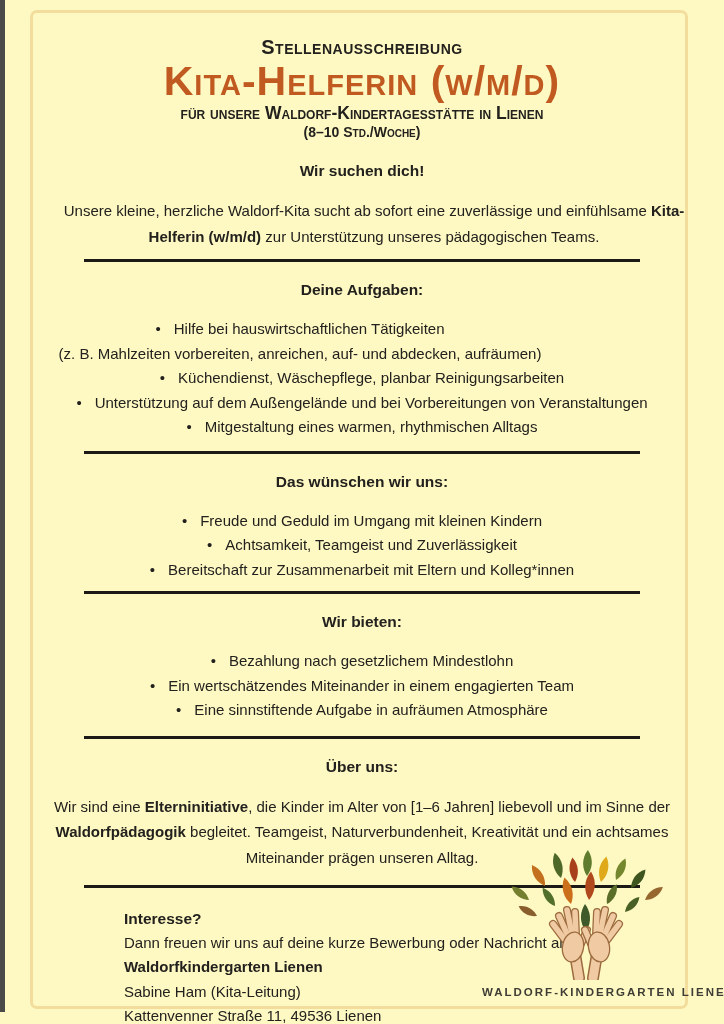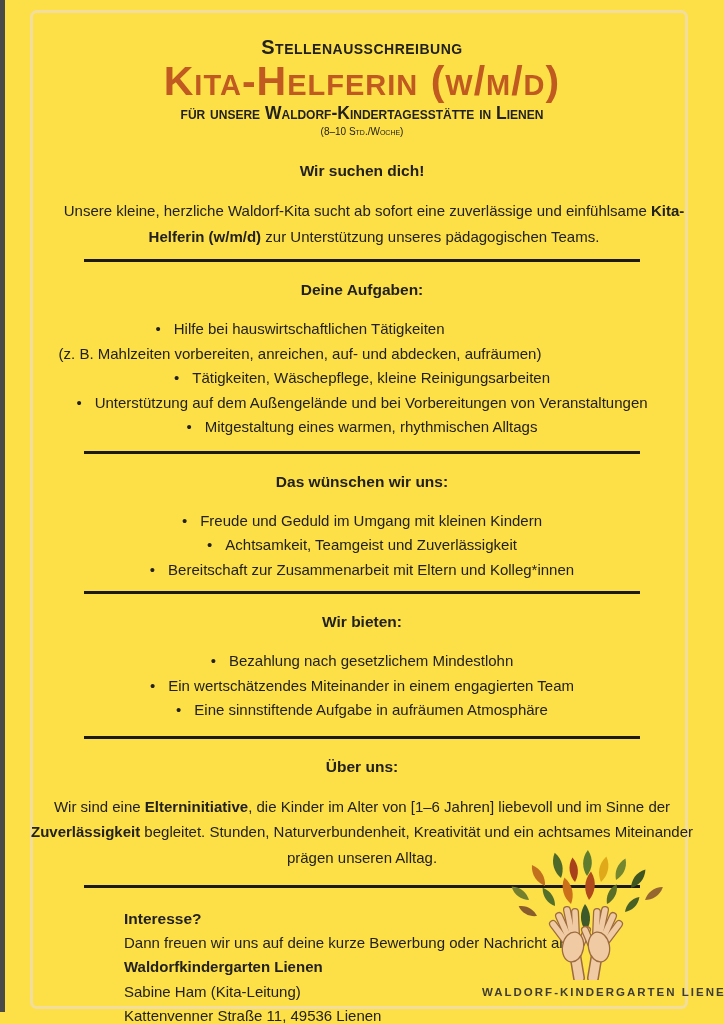--- a/index.html
+++ b/index.html
@@ -1,19 +1,19 @@
 <!DOCTYPE html>
 <html lang="de"><head>
 <meta charset="utf-8">
 <style>
   html,body{margin:0;padding:0;}
   .page{
     position:relative;
     width:724px;height:1024px;
-    background:#fde047;
+    background:#fef9c3;
     font-family:"Liberation Sans",sans-serif;
     color:#23211e;
     overflow:hidden;
   }
   .edge-strip{
     position:absolute;left:0;top:0;width:5px;height:1012px;
     background:#4a4a48;
   }
   .frame{
     position:absolute;left:30px;top:10px;width:652px;height:993px;
@@ -33,22 +33,22 @@
   .title{
     font-variant:small-caps;font-weight:bold;
     font-size:41px;line-height:43px;letter-spacing:1px;
     color:#c05a20;
   }
   .sub1{
     font-variant:small-caps;font-weight:bold;
     font-size:17.5px;line-height:20px;
   }
   .sub2{
-    font-variant:small-caps;font-weight:normal;
-    font-size:10px;line-height:18px;
+    font-variant:small-caps;font-weight:bold;
+    font-size:14px;line-height:18px;
   }
   .sec-h{
     font-size:15.5px;line-height:21px;font-weight:bold;
     margin:17px;
   }
   .intro-h{margin-top:19px;}
   .para{
     font-size:15px;line-height:26px;
     margin:1px 28px 0 28px;
     padding-left:24px;
@@ -113,21 +113,21 @@
     <div class="sec-h intro-h">Wir suchen dich!</div>
     <p class="para"><span>Unsere kleine, herzliche Waldorf-Kita sucht ab sofort eine zuverlässige und einfühlsame </span><b>Kita-Helferin (w/m/d)</b><span> zur Unterstützung unseres pädagogischen Teams.</span></p>
 
     <hr class="divider div-1">
 
     <section>
       <h2 class="sec-h">Deine Aufgaben:</h2>
       <ul class="bullets">
         <li class="b-line shift-left"><span class="dot">•</span><span>Hilfe bei hauswirtschaftlichen Tätigkeiten</span></li>
         <li class="note-line shift-left">(z. B. Mahlzeiten vorbereiten,  anreichen, auf- und abdecken, aufräumen)</li>
-        <li class="b-line"><span class="dot">•</span><span>Tätigkeiten, Wäschepflege, kleine Reinigungsarbeiten</span></li>
+        <li class="b-line"><span class="dot">•</span><span>Küchendienst, Wäschepflege, planbar Reinigungsarbeiten</span></li>
         <li class="b-line"><span class="dot">•</span><span>Unterstützung auf dem Außengelände und bei Vorbereitungen von Veranstaltungen</span></li>
         <li class="b-line"><span class="dot">•</span><span>Mitgestaltung eines warmen, rhythmischen Alltags</span></li>
       </ul>
     </section>
 
     <hr class="divider div-2">
 
     <section>
       <h2 class="sec-h">Das wünschen wir uns:</h2>
       <ul class="bullets">
@@ -145,21 +145,21 @@
         <li class="b-line"><span class="dot">•</span><span>Bezahlung nach gesetzlichem Mindestlohn</span></li>
         <li class="b-line"><span class="dot">•</span><span>Ein wertschätzendes Miteinander in einem engagierten Team</span></li>
         <li class="b-line"><span class="dot">•</span><span>Eine sinnstiftende Aufgabe in aufräumen Atmosphäre</span></li>
       </ul>
     </section>
 
     <hr class="divider div-4">
 
     <section>
       <h2 class="sec-h">Über uns:</h2>
-      <p class="about-para"><span>Wir sind eine </span><b>Elterninitiative</b><span>, die Kinder im Alter von [1–6 Jahren] liebevoll und im Sinne der </span><b>Zuverlässigkeit</b><span> begleitet. Stunden, Naturverbundenheit, Kreativität und ein achtsames Miteinander prägen unseren Alltag.</span></p>
+      <p class="about-para"><span>Wir sind eine </span><b>Elterninitiative</b><span>, die Kinder im Alter von [1–6 Jahren] liebevoll und im Sinne der </span><b>Waldorfpädagogik</b><span> begleitet. Teamgeist, Naturverbundenheit, Kreativität und ein achtsames Miteinander prägen unseren Alltag.</span></p>
     </section>
 
     <hr class="divider div-5">
 
     <div class="contact">
       <div class="c-head">Interesse?</div>
       <div class="c-line">Dann freuen wir uns auf deine kurze Bewerbung oder Nachricht an:</div>
       <div class="c-line c-bold">Waldorfkindergarten Lienen</div>
       <div class="c-line">Sabine Ham (Kita-Leitung)</div>
       <div class="c-line">Kattenvenner Straße 11, 49536 Lienen</div>

